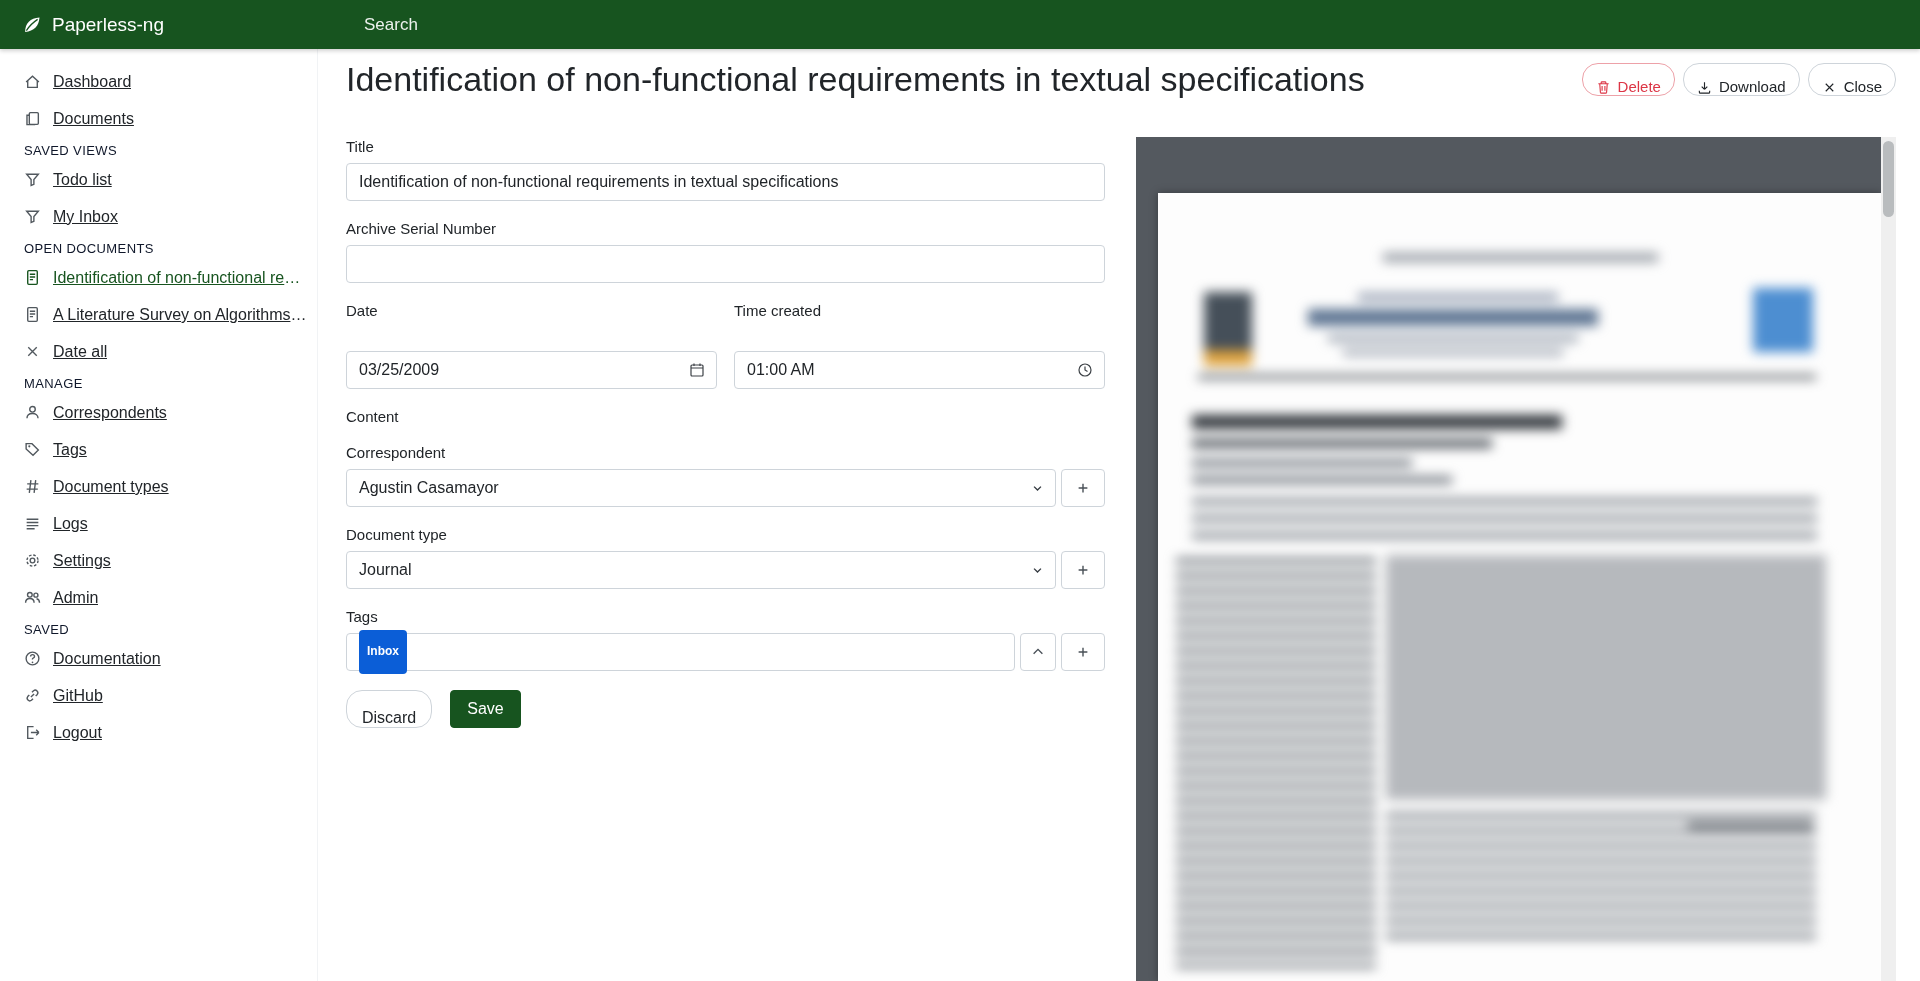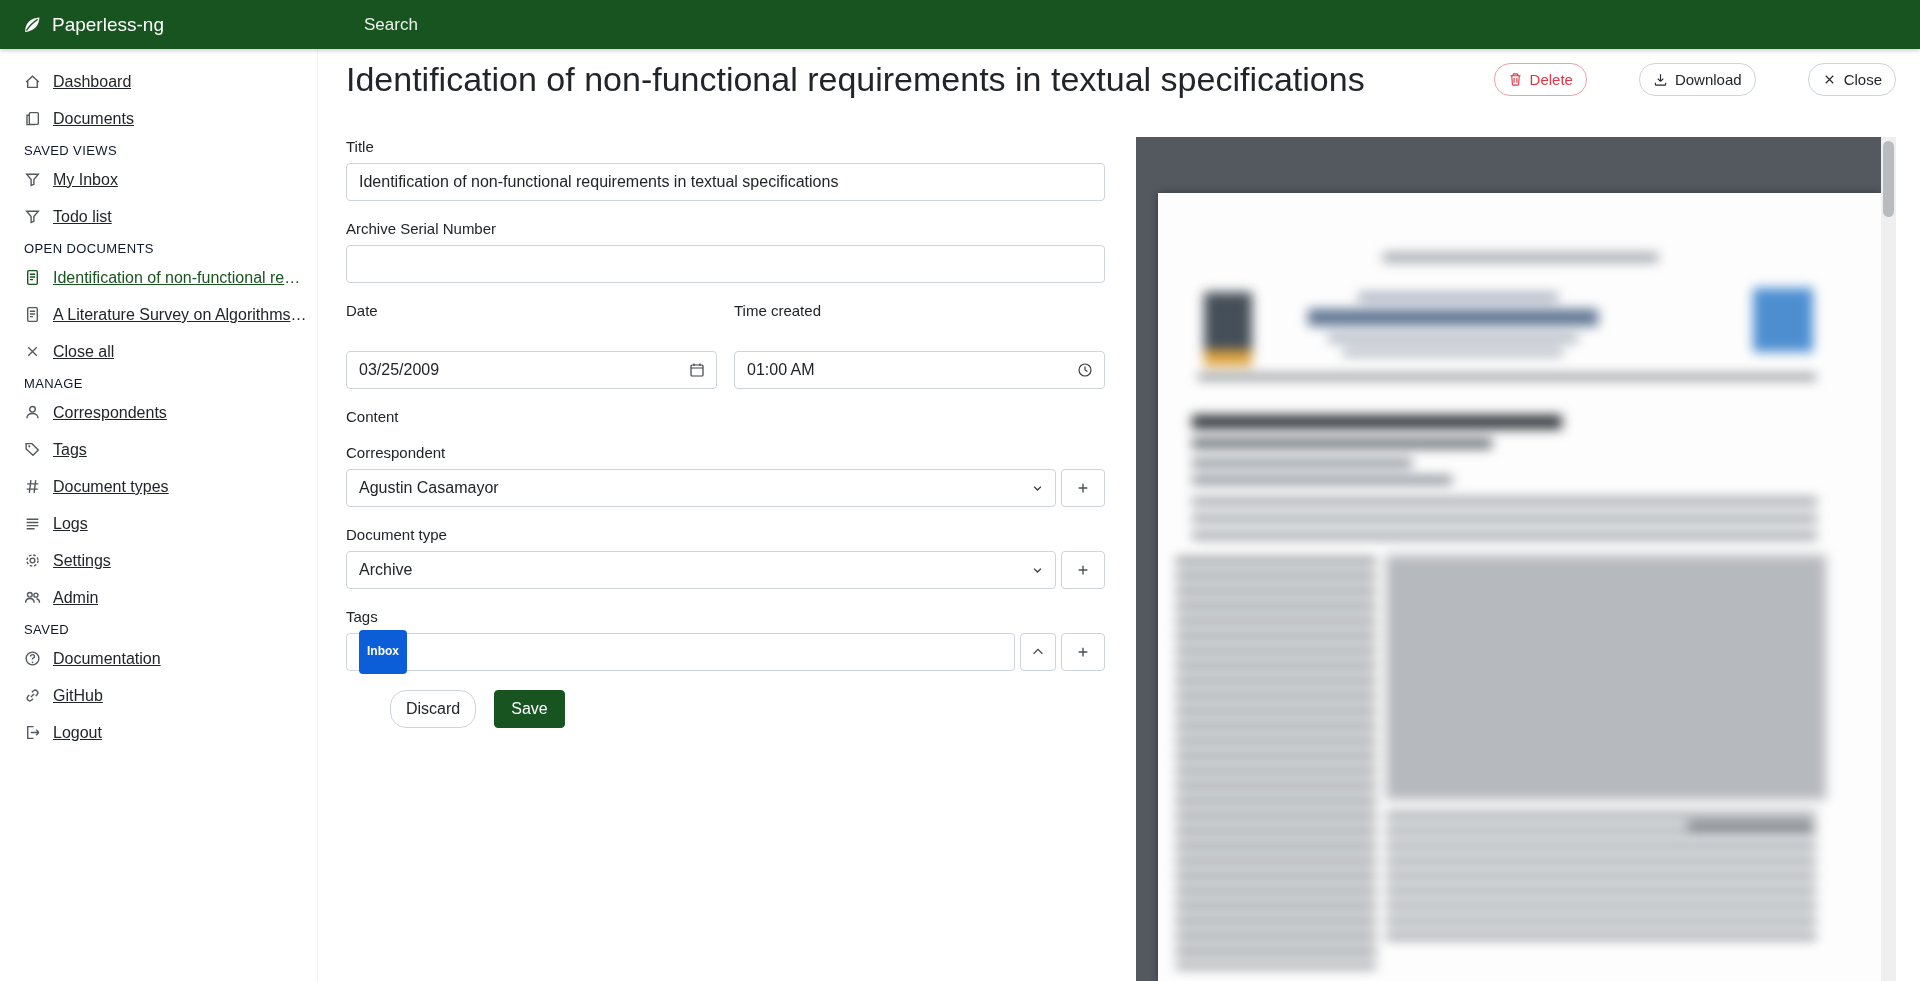--- a/index.html
+++ b/index.html
@@ -47,23 +47,23 @@
   }
 
   
   .page-header {
     position:absolute; left:346px; right:24px; top:58px;
     display:flex; justify-content:space-between; align-items:center;
   }
   .page-title { font-size:34px; font-weight:400; margin:0; line-height:1.25; color:#212529; }
   .header-actions { display:flex; gap:8px; flex:none; margin-left:20px; }
   .btn {
-    display:inline-flex; align-items:center; gap:7px; height:33px; padding:0 13px;
+    display:inline-flex; align-items:flex-end; gap:7px; height:33px; padding:0 13px;
     border:1px solid #ced4da; border-radius:16px; background:#fff;
-    font-size:15px; font-family:inherit; color:#212529; cursor:pointer;margin-left:44px;
+    font-size:15px; font-family:inherit; color:#212529; cursor:pointer;
   }
   .btn svg { width:15px; height:15px; }
   .btn-delete { color:#dc3545; border-color:#eda1a8; }
 
   
   .doc-form { position:absolute; left:346px; top:138px; width:759px; }
   .form-group { margin-bottom:19px; }
   .form-label { display:block; font-size:15px; margin-bottom:8px; color:#212529; }
   .input, .textarea, .select {
     display:block; width:100%; height:38px; border:1px solid #ced4da; border-radius:4px;
@@ -177,30 +177,30 @@
   </div>
 
   <div class="section-title">SAVED VIEWS</div>
 
   <div class="nav-item">
     <span class="icn">
       <svg viewBox="0 0 16 16" fill="none" stroke="currentColor" stroke-width="1.3">
           <path d="M2.5 3 H13.5 L9.3 8 V12.5 L6.7 13.6 V8 Z"></path>
         </svg>
     </span>
+    <span class="lbl">Todo list</span>
+  </div>
+
+  <div class="nav-item">
+    <span class="icn">
+      <svg viewBox="0 0 16 16" fill="none" stroke="currentColor" stroke-width="1.3">
+          <path d="M2.5 3 H13.5 L9.3 8 V12.5 L6.7 13.6 V8 Z"></path>
+        </svg>
+    </span>
     <span class="lbl">My Inbox</span>
-  </div>
-
-  <div class="nav-item">
-    <span class="icn">
-      <svg viewBox="0 0 16 16" fill="none" stroke="currentColor" stroke-width="1.3">
-          <path d="M2.5 3 H13.5 L9.3 8 V12.5 L6.7 13.6 V8 Z"></path>
-        </svg>
-    </span>
-    <span class="lbl">Todo list</span>
   </div>
 
   <div class="section-title">OPEN DOCUMENTS</div>
 
   <div class="nav-item active">
     <span class="icn">
       <svg viewBox="0 0 16 16" fill="none" stroke="currentColor" stroke-width="1.3">
           <rect x="3.5" y="1.5" width="9" height="13" rx="1"></rect>
           <path d="M5.5 5 h5 M5.5 7.5 h5 M5.5 10 h3"></path>
         </svg>
@@ -217,21 +217,21 @@
     </span>
     <span class="lbl">A Literature Survey on Algorithms for Mu...</span>
   </div>
 
   <div class="nav-item">
     <span class="icn">
       <svg viewBox="0 0 16 16" fill="none" stroke="currentColor" stroke-width="1.3">
           <path d="M4 4 L12 12 M12 4 L4 12"></path>
         </svg>
     </span>
-    <span class="lbl">Close all</span>
+    <span class="lbl">Date all</span>
   </div>
 
   <div class="section-title">MANAGE</div>
 
   <div class="nav-item">
     <span class="icn">
       <svg viewBox="0 0 16 16" fill="none" stroke="currentColor" stroke-width="1.3">
           <circle cx="8" cy="5" r="2.6"></circle>
           <path d="M2.8 13.5 c0-3 2.3-4.6 5.2-4.6 s5.2 1.6 5.2 4.6"></path>
         </svg>
@@ -401,21 +401,21 @@
           </svg>
       </button>
     </div>
   </div>
 
   <div class="form-group">
     <label class="form-label">Document type</label>
     <div class="input-row">
       <div class="select-wrap">
         <div class="select">
-          <span>Archive</span>
+          <span>Journal</span>
         </div>
         <svg class="chev" viewBox="0 0 16 16" fill="none" stroke="currentColor" stroke-width="2">
             <path d="M3 6 L8 11 L13 6"></path>
           </svg>
       </div>
       <button type="button" class="btn-sq">
         <svg viewBox="0 0 16 16" fill="none" stroke="currentColor" stroke-width="1.6">
             <path d="M8 3 V13 M3 8 H13"></path>
           </svg>
       </button>

